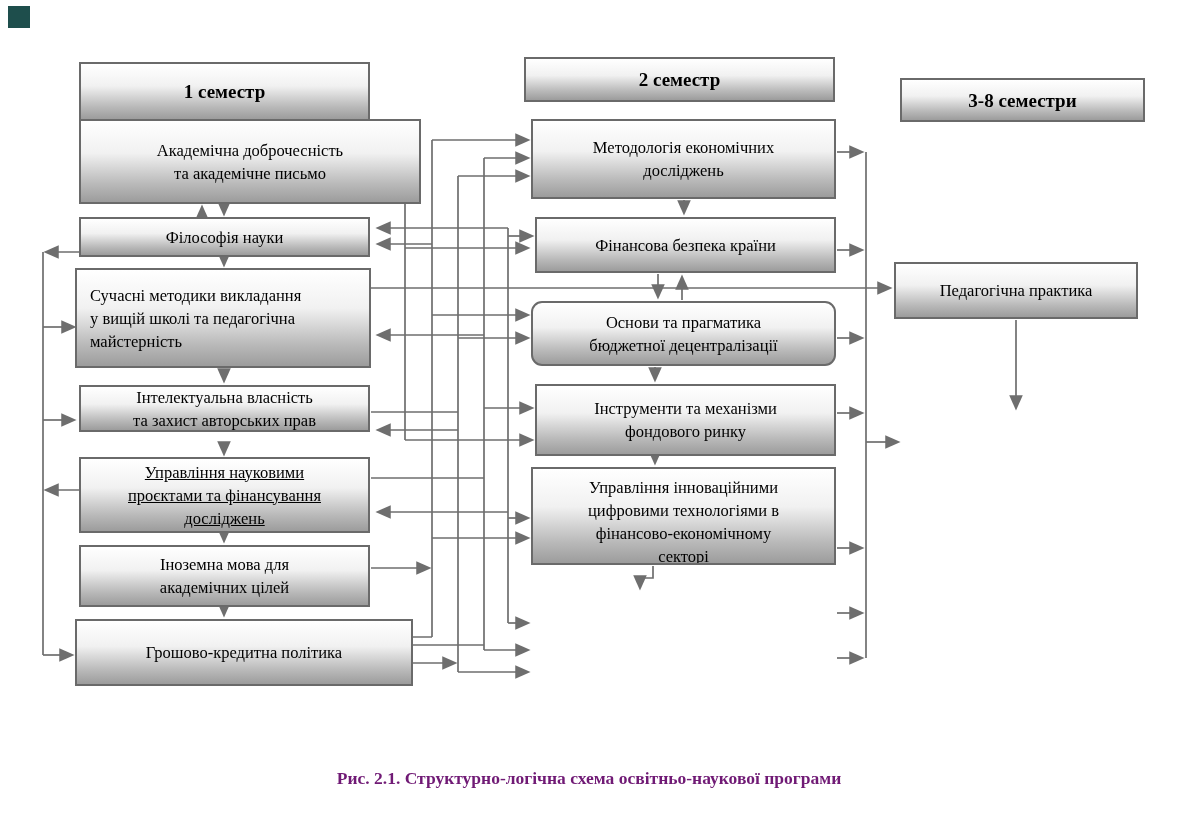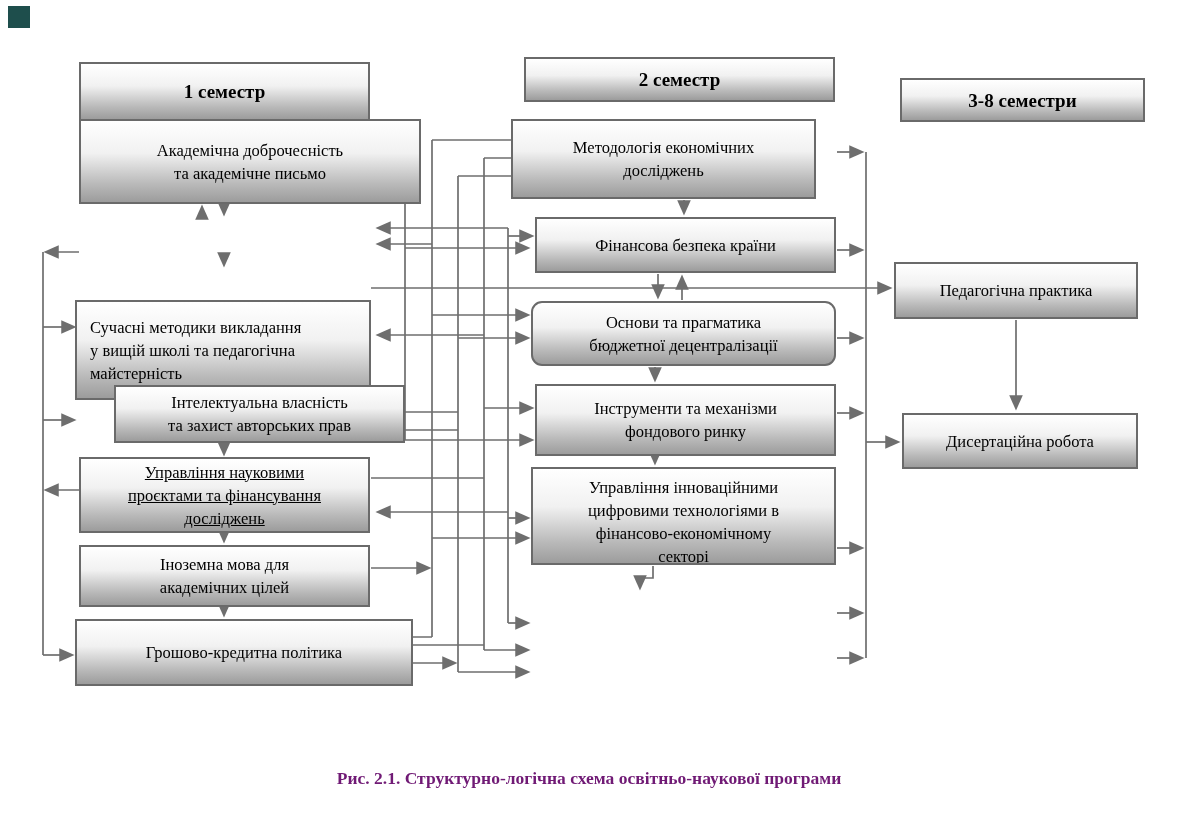--- a/index.html
+++ b/index.html
@@ -4,36 +4,36 @@
 <style>
   html,body{margin:0;padding:0;background:#ffffff;}
   #canvas{position:relative;width:1178px;height:823px;background:#ffffff;overflow:hidden;
           font-family:"Liberation Serif","DejaVu Serif",serif;}
   #connector-layer{position:absolute;left:0;top:0;width:1178px;height:823px;z-index:1;}
   .node{position:absolute;z-index:2;box-sizing:border-box;border:2px solid #6a6a6a;
         background:linear-gradient(180deg,#ffffff 0%,#f1f1f1 40%,#b9b9b9 78%,#9c9c9c 100%);
         color:#000;display:flex;align-items:center;justify-content:center;text-align:center;
         font-size:16.5px;line-height:23px;white-space:pre-line;overflow:hidden;}
   .hdr{font-weight:bold;font-size:19px;}
-  .left-align{justify-content:flex-start;text-align:left;padding-left:13px;margin-top:32px;}
+  .left-align{justify-content:flex-start;text-align:left;padding-left:13px;}
   .clip-top{align-items:flex-start;padding-top:7px;}
   #corner-marker{position:absolute;left:8px;top:6px;width:22px;height:22px;z-index:3;}
   #figure-caption{position:absolute;left:0;top:768px;width:1178px;text-align:center;
                   font-weight:bold;font-size:17.5px;color:#701a75;z-index:2;}
   
   #h1{left:79px;top:62px;width:291px;height:59px;}
   #n-acad{left:79px;top:119px;width:342px;height:85px;}
   #n-phil{left:79px;top:217px;width:291px;height:40px;}
   #n-teach{left:75px;top:268px;width:296px;height:100px;}
-  #n-intel{left:79px;top:385px;width:291px;height:58px;margin-left:35px;}
+  #n-intel{left:79px;top:385px;width:291px;height:47px;}
   #n-proj{left:79px;top:457px;width:291px;height:76px;text-decoration:underline;}
   #n-lang{left:79px;top:545px;width:291px;height:62px;}
   #n-money{left:75px;top:619px;width:338px;height:67px;}
   #h2{left:524px;top:57px;width:311px;height:45px;}
-  #n-method{left:511px;top:119px;width:305px;height:80px;}
+  #n-method{left:531px;top:119px;width:305px;height:80px;}
   #n-finsec{left:535px;top:217px;width:301px;height:56px;}
   #n-budget{left:531px;top:301px;width:305px;height:65px;border-radius:11px;}
   #n-stock{left:535px;top:384px;width:301px;height:72px;}
   #n-digit{left:531px;top:467px;width:305px;height:98px;}
   #n-elect{left:531px;top:592px;width:305px;height:105px;}
   #h3{left:900px;top:58px;width:245px;height:44px;margin-top:20px;}
   #n-ped{left:894px;top:262px;width:244px;height:57px;}
   #n-diss{left:902px;top:413px;width:236px;height:56px;}
 </style>
 </head>
@@ -109,20 +109,21 @@
         <line x1="655" y1="367" x2="655" y2="380" marker-end="url(#ah)"></line>
         <line x1="655" y1="457" x2="655" y2="463" marker-end="url(#ah)"></line>
         <line x1="1016" y1="320" x2="1016" y2="408" marker-end="url(#ah)"></line>
         <polyline points="653,566 653,578 640,578 640,588" marker-end="url(#ah)"></polyline>
       </g>
   </svg>
 
   <div class="node hdr" id="h1">1 семестр</div>
   <div class="node" id="n-acad">Академічна доброчесність
 та академічне письмо</div>
+  <div class="node" id="n-phil">Філософія науки</div>
   <div class="node left-align" id="n-teach">Сучасні методики викладання
 у вищій школі та педагогічна
 майстерність</div>
   <div class="node" id="n-intel">Інтелектуальна власність
 та захист авторських прав</div>
   <div class="node" id="n-proj">Управління науковими
 проєктами та фінансування
 досліджень</div>
   <div class="node" id="n-lang">Іноземна мова для
 академічних цілей</div>
@@ -136,16 +137,15 @@
 бюджетної децентралізації</div>
   <div class="node" id="n-stock">Інструменти та механізми
 фондового ринку</div>
   <div class="node clip-top" id="n-digit">Управління інноваційними
 цифровими технологіями в
 фінансово-економічному
 секторі</div>
 
   <div class="node hdr" id="h3">3-8 семестри</div>
   <div class="node" id="n-ped">Педагогічна практика</div>
-  <div class="node" id="n-diss">Дисертаційна робота</div>
 
   <div id="figure-caption">Рис. 2.1. Структурно-логічна схема освітньо-наукової програми</div>
 </div>
 
 </body></html>

